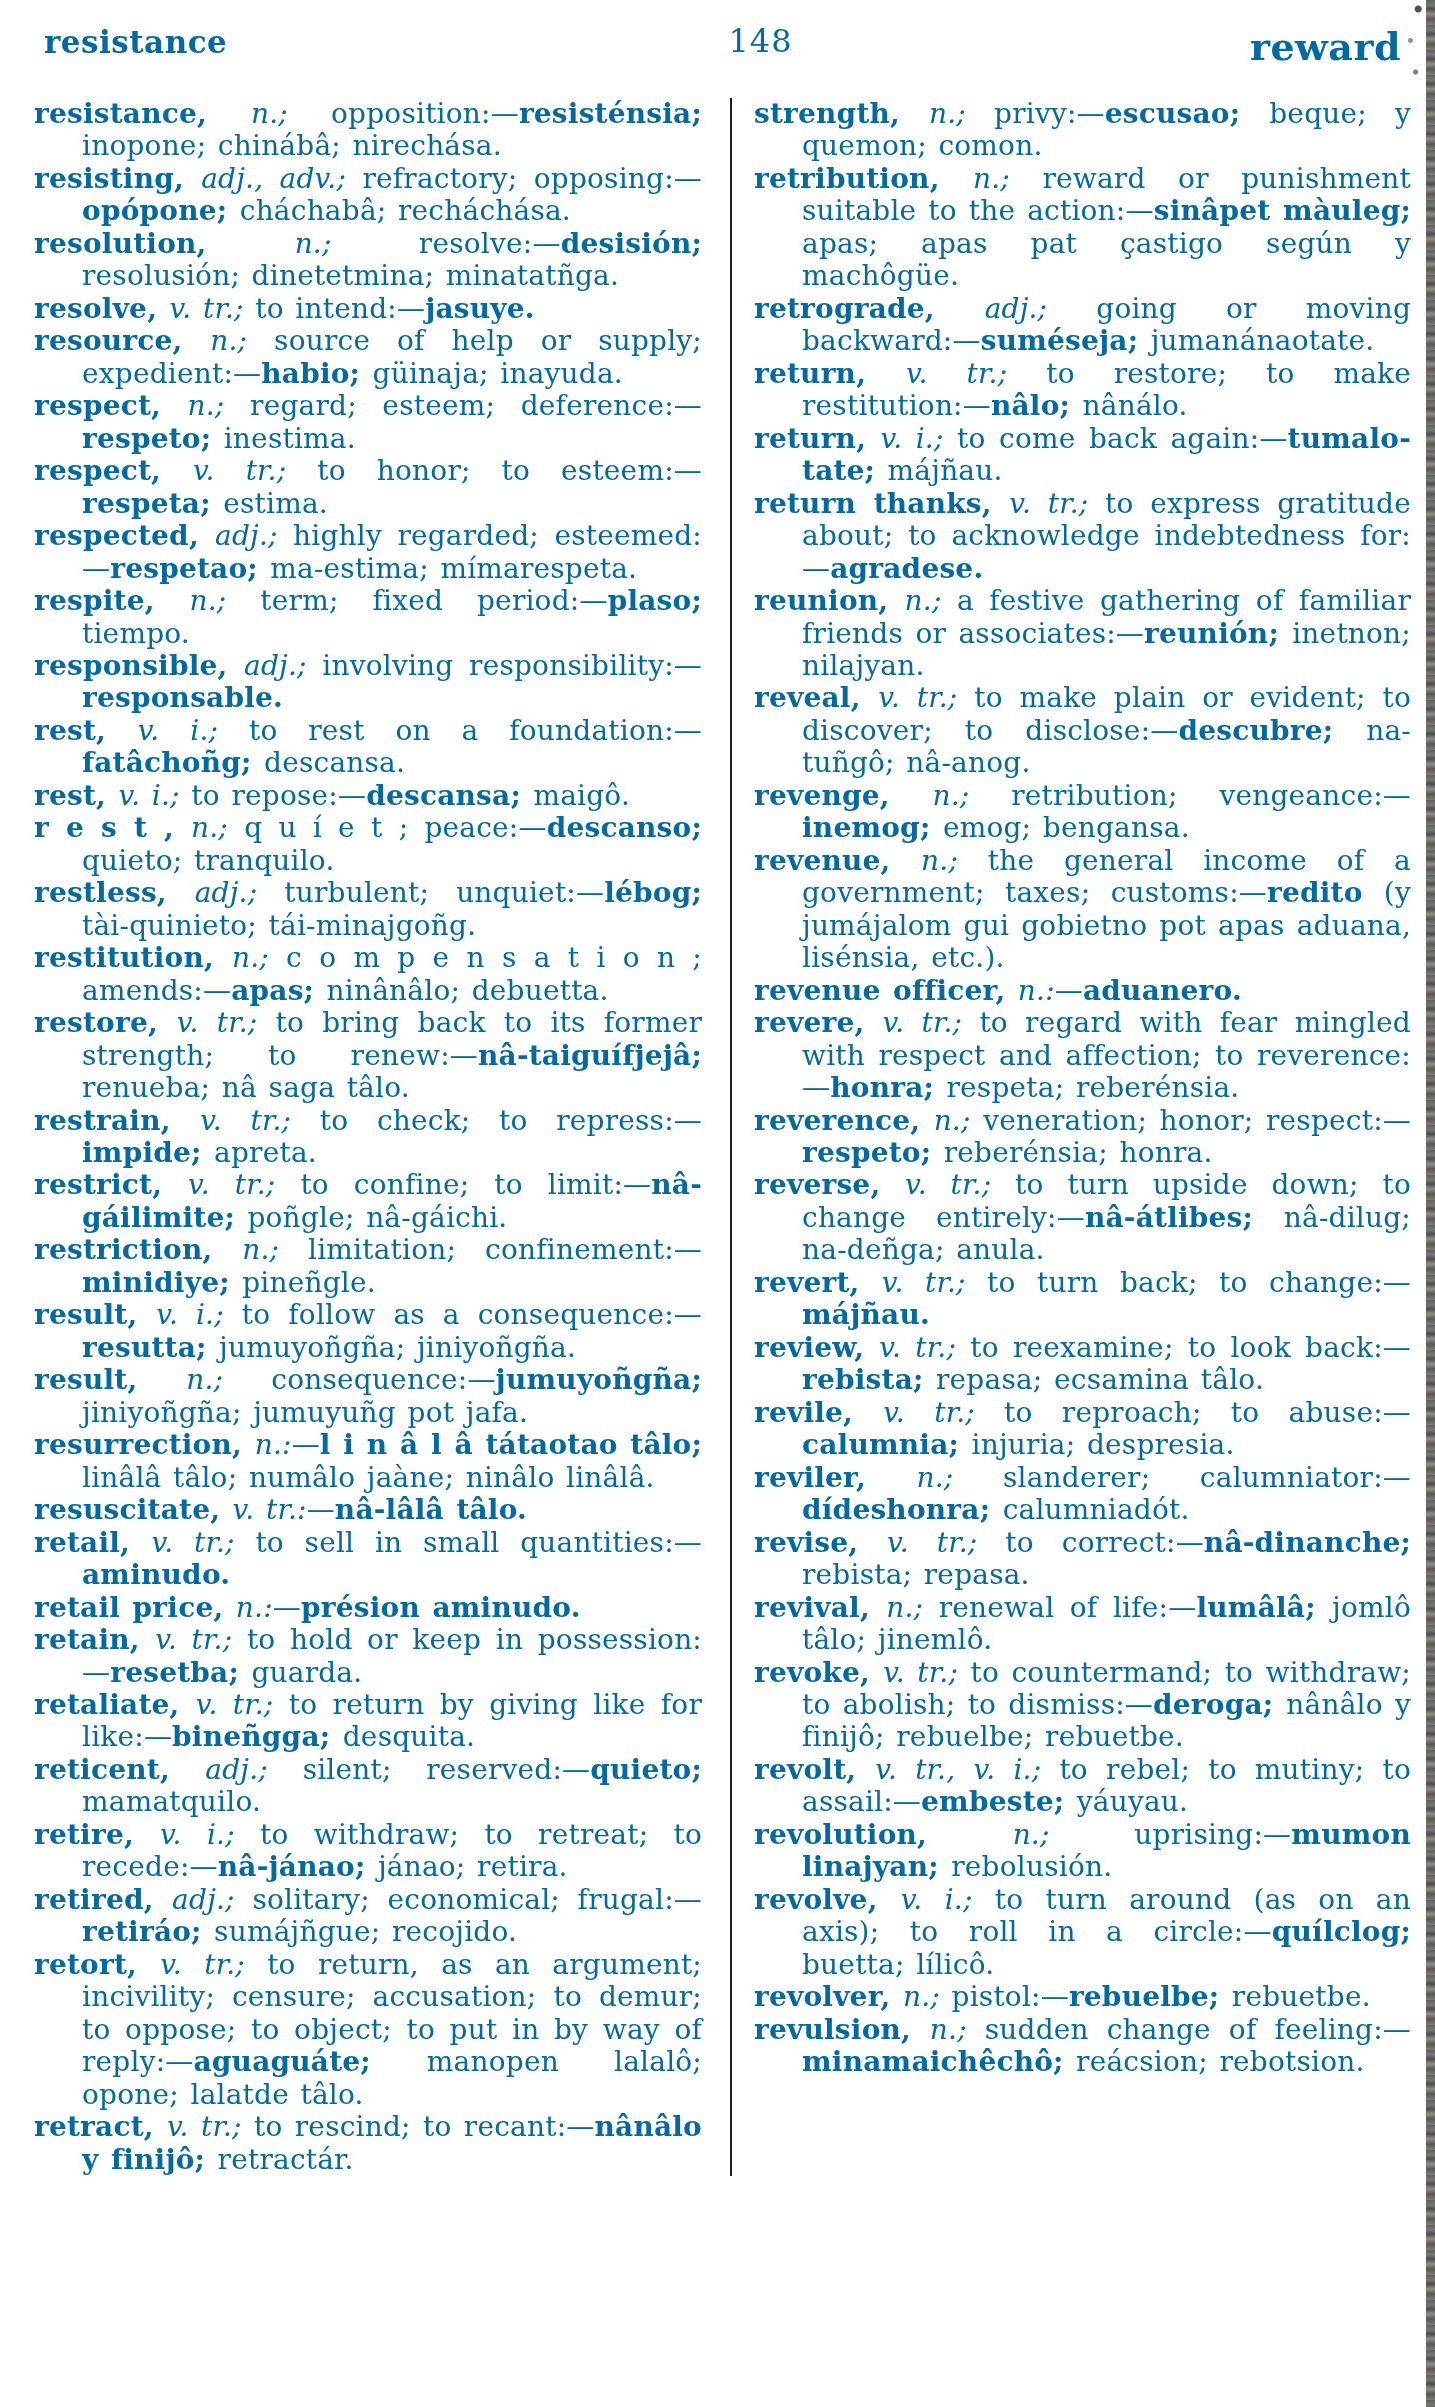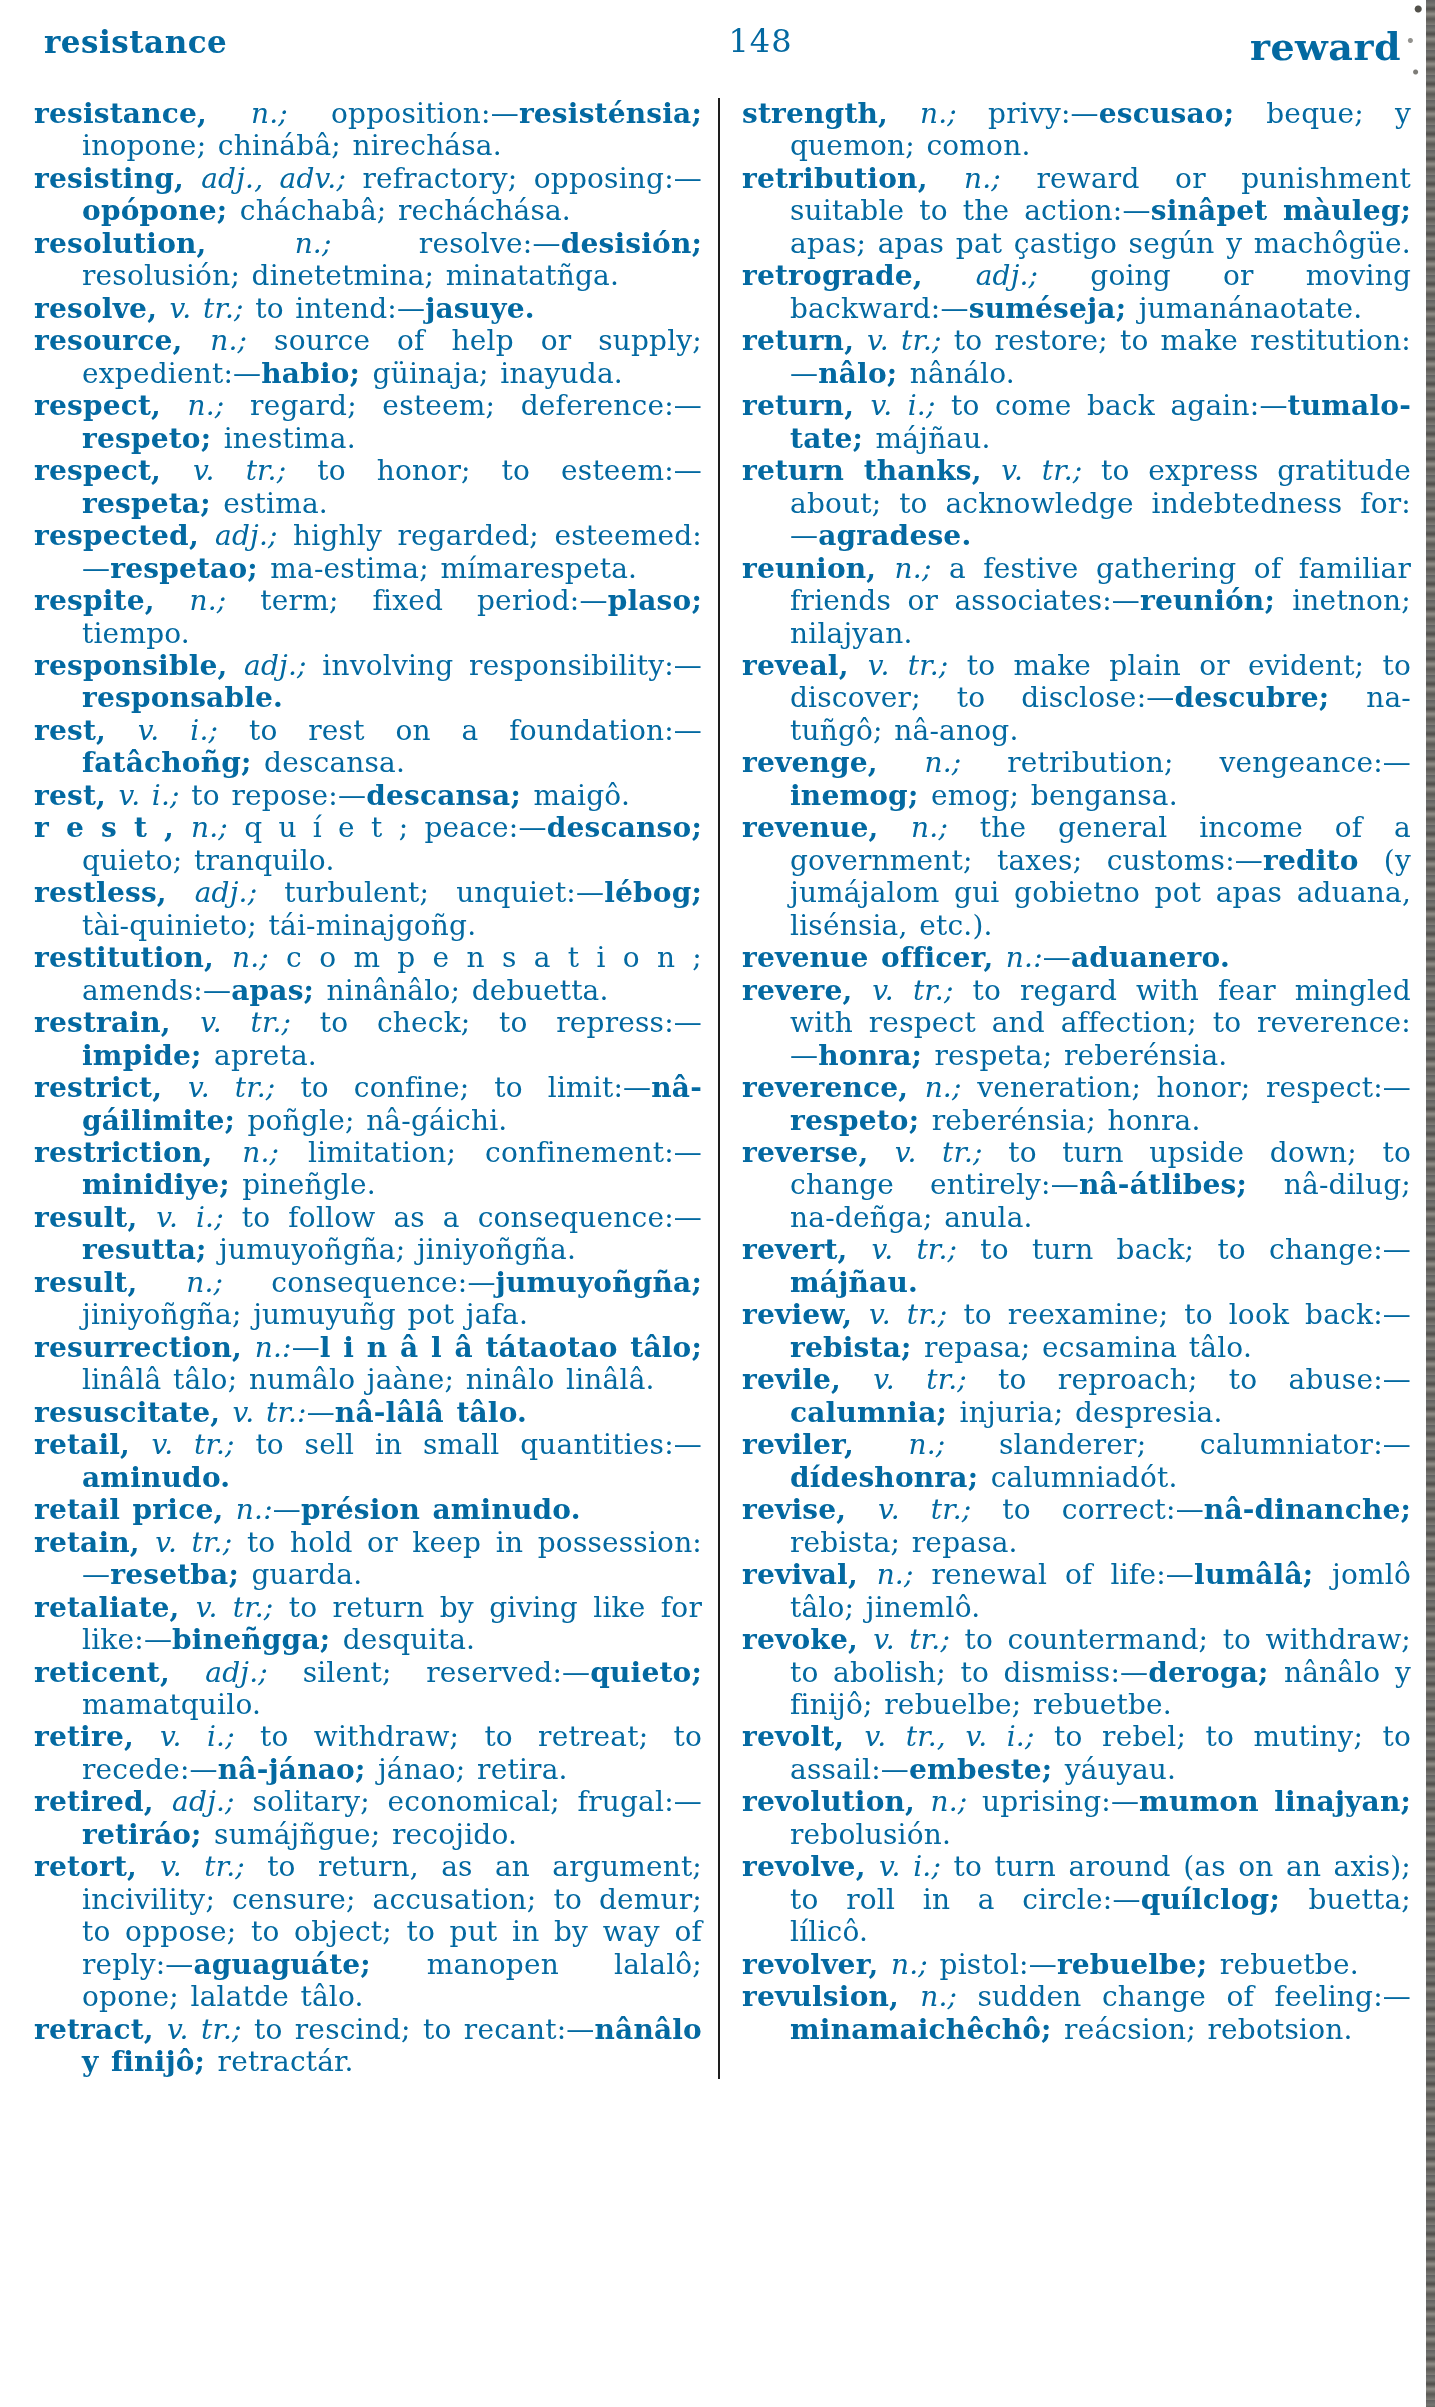--- a/index.html
+++ b/index.html
@@ -26,20 +26,21 @@
     font-size:32px;letter-spacing:1px;
   }
   .running-header .rh-right{
     position:absolute;right:34px;top:24px;
     font-weight:700;font-size:38px;letter-spacing:.5px;
   }
   .columns{
     display:flex;
     padding:8px 24px 0 34px;
     align-items:stretch;
+    gap:12px;
   }
   .col{
     font-size:28px;
     line-height:1.16;
     text-align:justify;
     word-spacing:2.5px;
     letter-spacing:.2px;
   }
   .col-left{width:668px;padding-right:16px;}
   .col-right{
@@ -92,20 +93,21 @@
         <p class="entry"><span class="seg-b">respect, </span><span class="seg-i">n.; </span><span class="seg-r">regard; esteem; deference:—</span><span class="seg-b">respeto; </span><span class="seg-r">inestima.</span></p>
         <p class="entry"><span class="seg-b">respect, </span><span class="seg-i">v. tr.; </span><span class="seg-r">to honor; to esteem:—</span><span class="seg-b">respeta; </span><span class="seg-r">estima.</span></p>
         <p class="entry"><span class="seg-b">respected, </span><span class="seg-i">adj.; </span><span class="seg-r">highly regarded; esteemed:—</span><span class="seg-b">respetao; </span><span class="seg-r">ma-estima; mímarespeta.</span></p>
         <p class="entry"><span class="seg-b">respite, </span><span class="seg-i">n.; </span><span class="seg-r">term; fixed period:—</span><span class="seg-b">plaso; </span><span class="seg-r">tiempo.</span></p>
         <p class="entry"><span class="seg-b">responsible, </span><span class="seg-i">adj.; </span><span class="seg-r">involving responsibility:—</span><span class="seg-b">responsable.</span></p>
         <p class="entry"><span class="seg-b">rest, </span><span class="seg-i">v. i.; </span><span class="seg-r">to rest on a foundation:—</span><span class="seg-b">fatâchoñg; </span><span class="seg-r">descansa.</span></p>
         <p class="entry"><span class="seg-b">rest, </span><span class="seg-i">v. i.; </span><span class="seg-r">to repose:—</span><span class="seg-b">descansa; </span><span class="seg-r">maigô.</span></p>
         <p class="entry"><span class="seg-b">r e s t , </span><span class="seg-i">n.; </span><span class="seg-r">q u í e t ; peace:—</span><span class="seg-b">descanso; </span><span class="seg-r">quieto; tranquilo.</span></p>
         <p class="entry"><span class="seg-b">restless, </span><span class="seg-i">adj.; </span><span class="seg-r">turbulent; unquiet:—</span><span class="seg-b">lébog; </span><span class="seg-r">tài-quinieto; tái-minajgoñg.</span></p>
         <p class="entry"><span class="seg-b">restitution, </span><span class="seg-i">n.; </span><span class="seg-r">c o m p e n s a t i o n ; amends:—</span><span class="seg-b">apas; </span><span class="seg-r">ninânâlo; debuetta.</span></p>
+        <p class="entry"><span class="seg-b">restore, </span><span class="seg-i">v. tr.; </span><span class="seg-r">to bring back to its former strength; to renew:—</span><span class="seg-b">nâ-taiguífjejâ; </span><span class="seg-r">renueba; nâ saga tâlo.</span></p>
         <p class="entry"><span class="seg-b">restrain, </span><span class="seg-i">v. tr.; </span><span class="seg-r">to check; to repress:—</span><span class="seg-b">impide; </span><span class="seg-r">apreta.</span></p>
         <p class="entry"><span class="seg-b">restrict, </span><span class="seg-i">v. tr.; </span><span class="seg-r">to confine; to limit:—</span><span class="seg-b">nâ-gáilimite; </span><span class="seg-r">poñgle; nâ-gáichi.</span></p>
         <p class="entry"><span class="seg-b">restriction, </span><span class="seg-i">n.; </span><span class="seg-r">limitation; confinement:—</span><span class="seg-b">minidiye; </span><span class="seg-r">pineñgle.</span></p>
         <p class="entry"><span class="seg-b">result, </span><span class="seg-i">v. i.; </span><span class="seg-r">to follow as a consequence:—</span><span class="seg-b">resutta; </span><span class="seg-r">jumuyoñgña; jiniyoñgña.</span></p>
         <p class="entry"><span class="seg-b">result, </span><span class="seg-i">n.; </span><span class="seg-r">consequence:—</span><span class="seg-b">jumuyoñgña; </span><span class="seg-r">jiniyoñgña; jumuyuñg pot jafa.</span></p>
         <p class="entry"><span class="seg-b">resurrection, </span><span class="seg-i">n.:</span><span class="seg-r">—</span><span class="seg-b">l i n â l â  tátaotao tâlo; </span><span class="seg-r">linâlâ tâlo; numâlo jaàne; ninâlo linâlâ.</span></p>
         <p class="entry"><span class="seg-b">resuscitate, </span><span class="seg-i">v. tr.:</span><span class="seg-r">—</span><span class="seg-b">nâ-lâlâ tâlo.</span></p>
         <p class="entry"><span class="seg-b">retail, </span><span class="seg-i">v. tr.; </span><span class="seg-r">to sell in small quantities:—</span><span class="seg-b">aminudo.</span></p>
         <p class="entry"><span class="seg-b">retail price, </span><span class="seg-i">n.:</span><span class="seg-r">—</span><span class="seg-b">présion aminudo.</span></p>
         <p class="entry"><span class="seg-b">retain, </span><span class="seg-i">v. tr.; </span><span class="seg-r">to hold or keep in possession:—</span><span class="seg-b">resetba; </span><span class="seg-r">guarda.</span></p>

